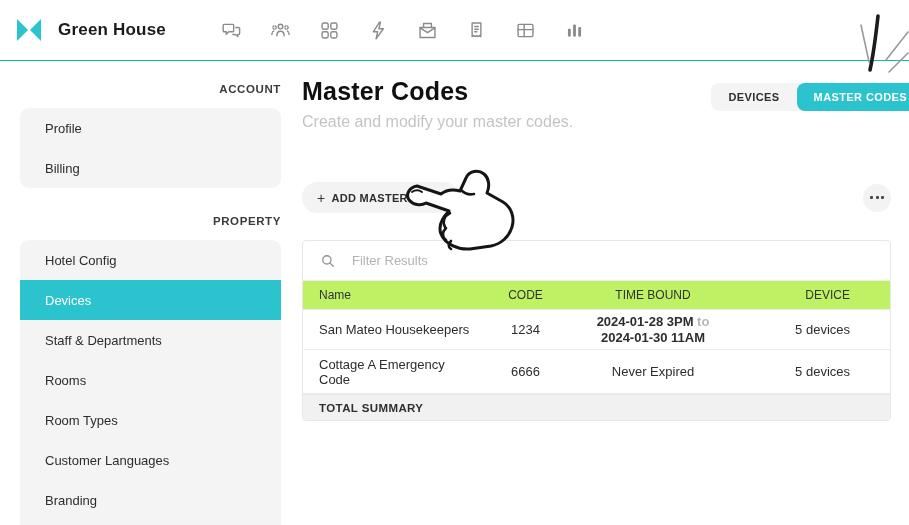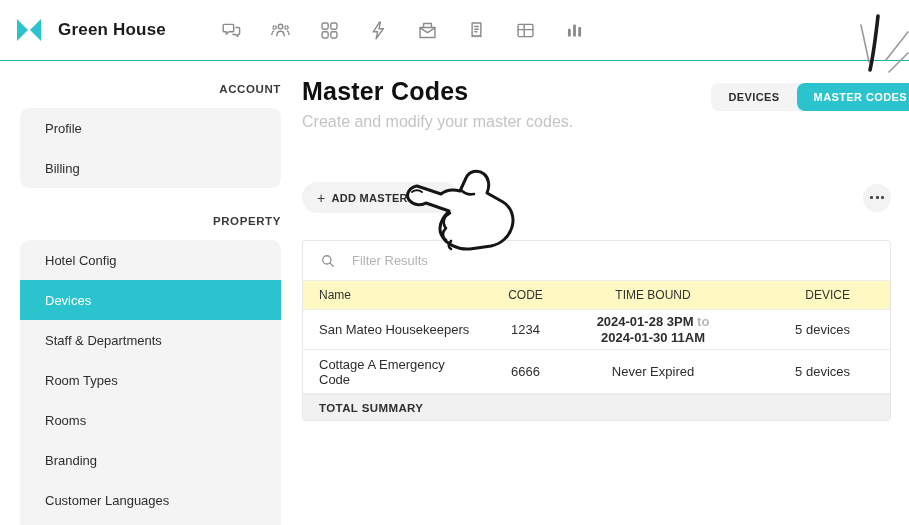--- a/index.html
+++ b/index.html
@@ -55,21 +55,21 @@
   .more-btn i { width:3px; height:3px; background:#4a4a4a; border-radius:1px; display:block; }
 
   
   .table-card { margin-top:27px; background:#fff; border:1px solid #e7e7e7; border-radius:4px; overflow:hidden; }
   .filter-row { height:40px; display:flex; align-items:center; padding:0 16px; border-bottom:1px solid #ededed; }
   .filter-row svg { width:18px; height:18px; stroke:#8e8e8e; fill:none; stroke-width:1.7; stroke-linecap:round; }
   .filter-input { border:none; outline:none; flex:1; margin-left:13px; font-family:inherit; font-size:13px; color:#333; background:transparent; }
   .filter-input::placeholder { color:#b3b3b3; }
 
   .grid-row { display:grid; grid-template-columns:170px 105px 150px 1fr; align-items:center; }
-  .thead { background:#fef9c3; height:29px; border-bottom:1px solid #ececec; font-size:12px; font-weight:500; color:#323232; }
+  .thead { background:#bef264; height:29px; border-bottom:1px solid #ececec; font-size:12px; font-weight:500; color:#323232; }
   .cell-name { padding-left:16px; text-align:left; }
   .cell-code, .cell-time { text-align:center; }
   .cell-device { text-align:right; padding-right:40px; }
   .trow { font-size:13px; color:#2d2d2d; border-bottom:1px solid #ededed; }
   .trow.r1 { height:40px; }
   .trow.r2 { height:44px; }
   .time-lines { line-height:16px;font-weight:bold; }
   .dim { color:#b8b8b8; }
   .tfoot { height:26px; background:#f1f1f1; display:flex; align-items:center; padding-left:16px;
     font-size:11.5px; font-weight:700; letter-spacing:.4px; color:#2f2f2f; border-top:1px solid #e9e9e9; }
@@ -166,30 +166,30 @@
       <div class="side-item">
         <span>Hotel Config</span>
       </div>
       <div class="side-item active">
         <span>Devices</span>
       </div>
       <div class="side-item">
         <span>Staff &amp; Departments</span>
       </div>
       <div class="side-item">
+        <span>Rooms</span>
+      </div>
+      <div class="side-item">
         <span>Room Types</span>
       </div>
       <div class="side-item">
-        <span>Rooms</span>
+        <span>Customer Languages</span>
       </div>
       <div class="side-item">
         <span>Branding</span>
-      </div>
-      <div class="side-item">
-        <span>Customer Languages</span>
       </div>
     </div>
   </aside>
 
   <main class="main">
     <h1 class="page-title">Master Codes</h1>
     <div class="page-subtitle">Create and modify your master codes.</div>
 
     <div class="view-toggle">
       <div class="toggle-seg">DEVICES</div>

